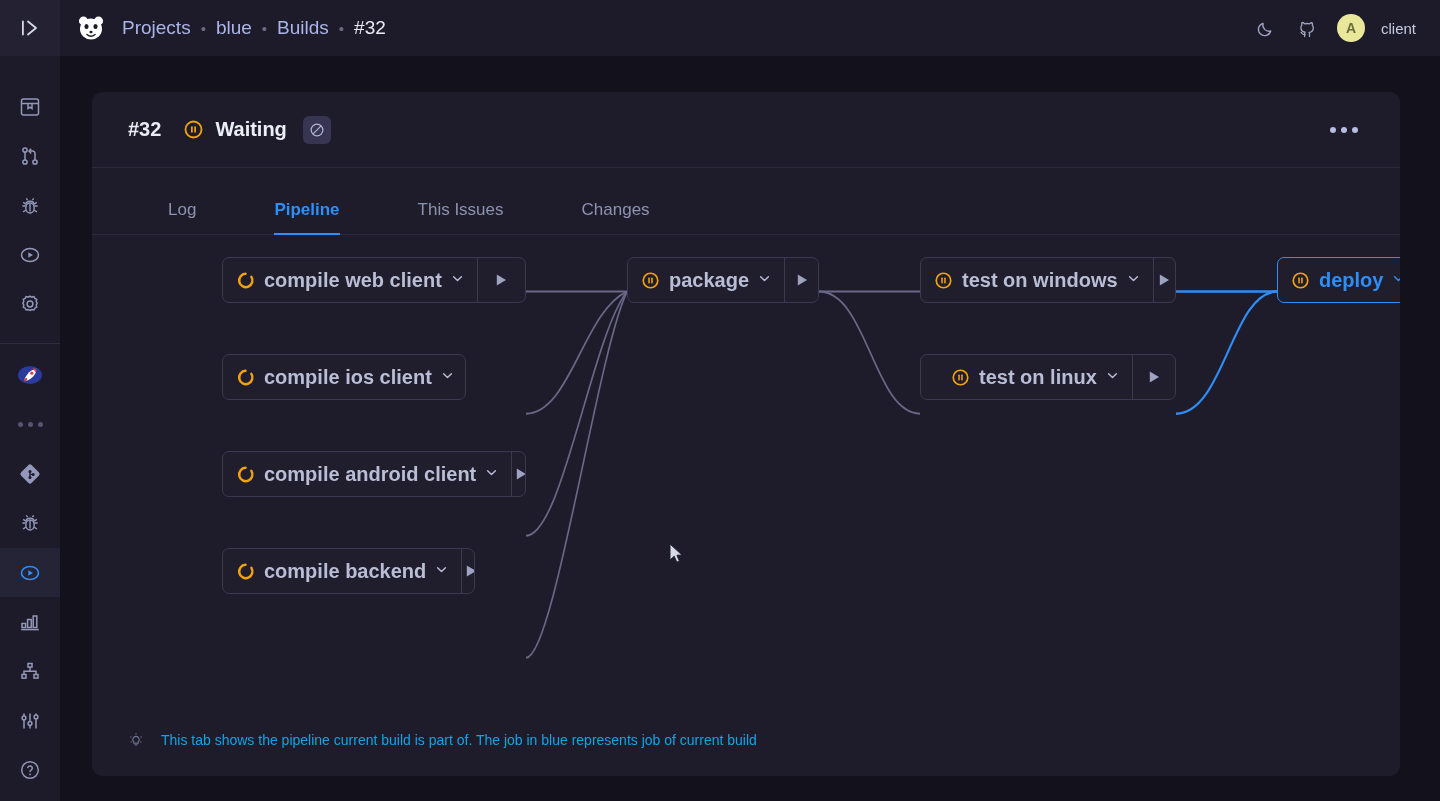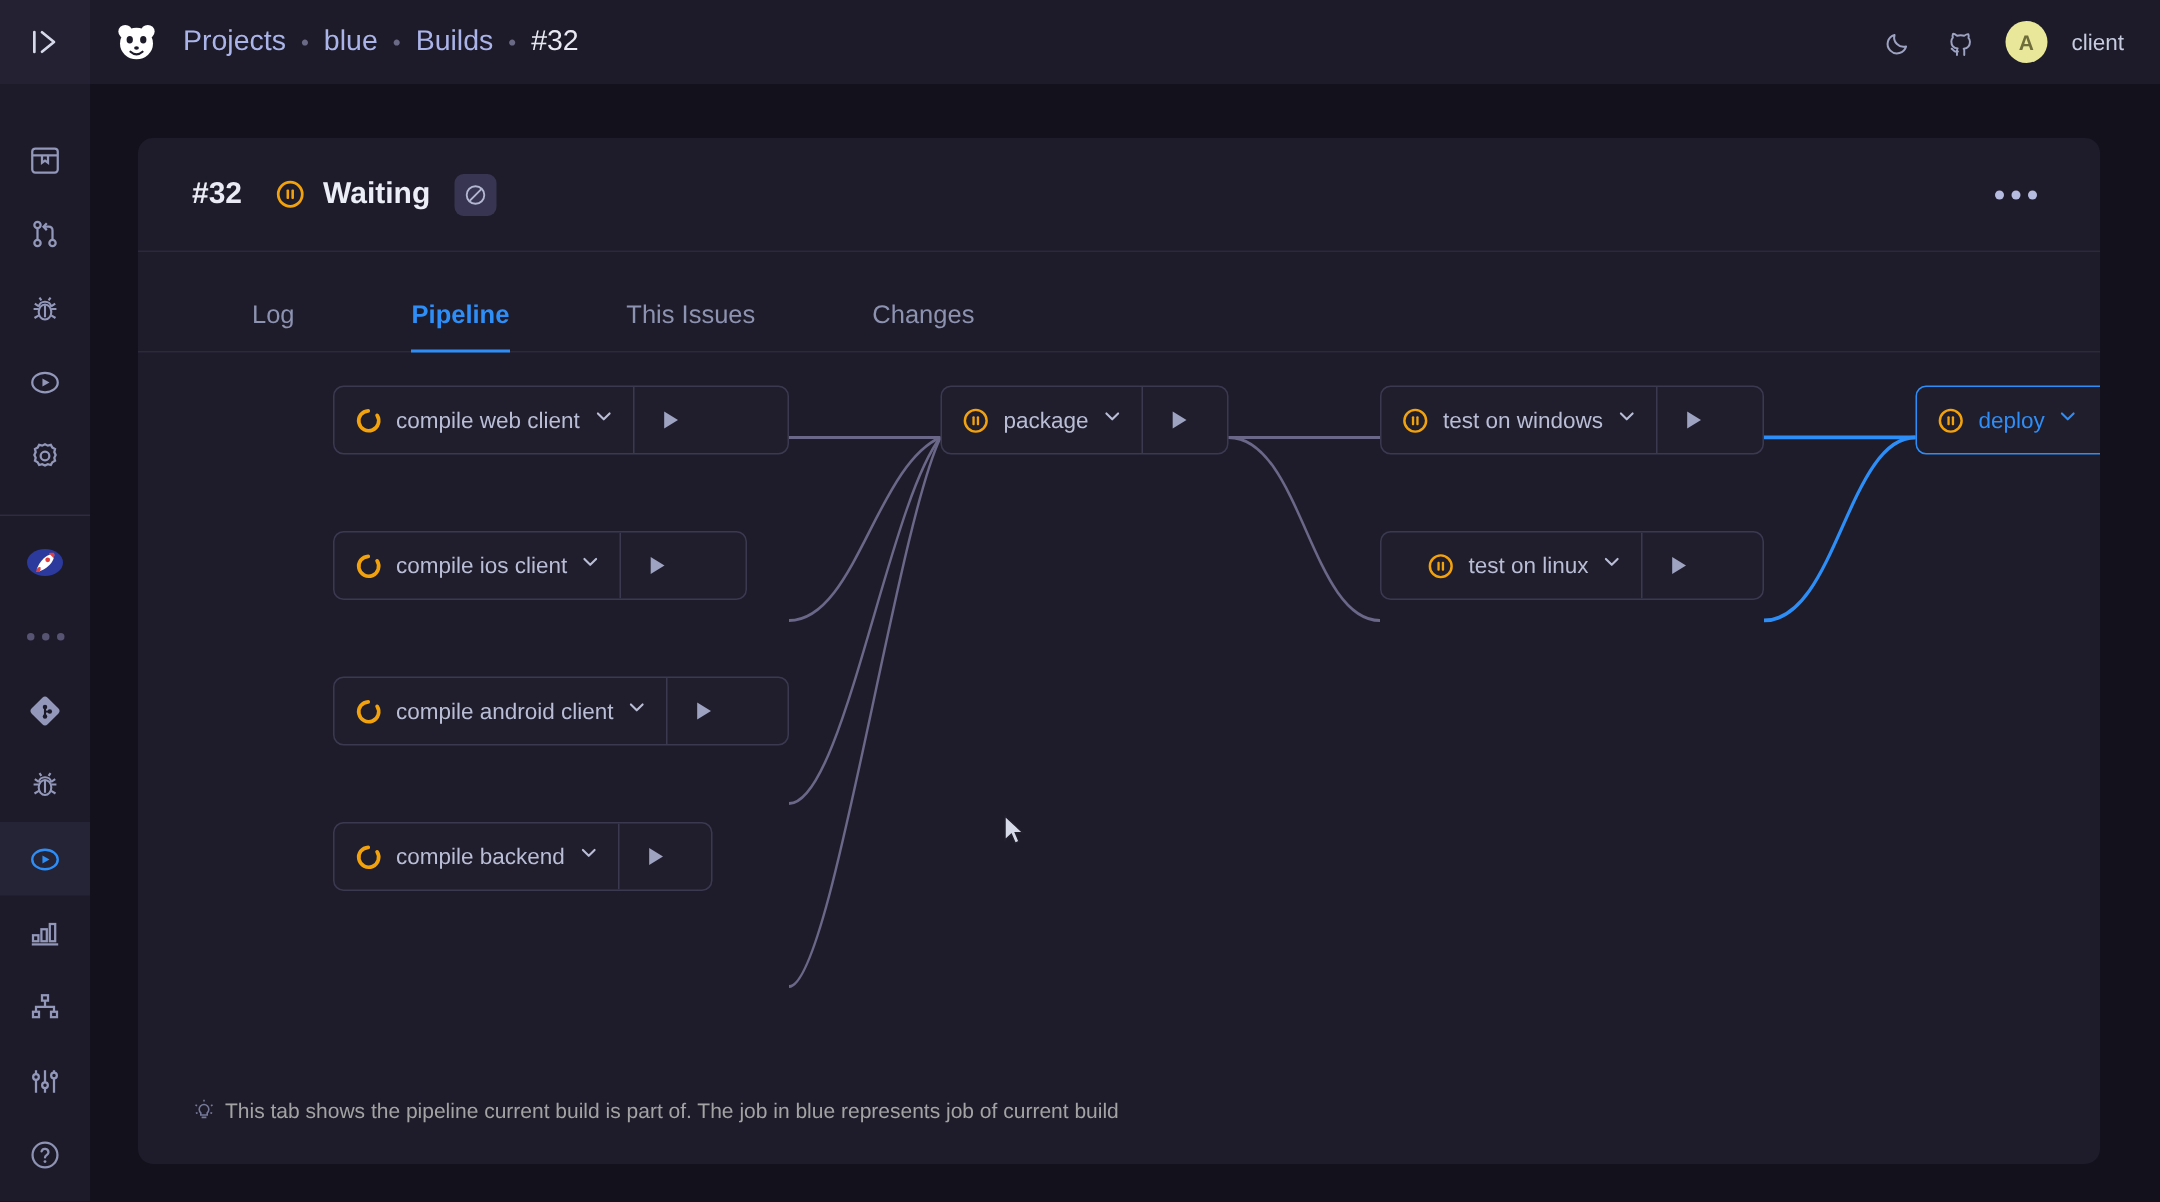--- a/index.html
+++ b/index.html
@@ -133,35 +133,35 @@
     background: #201e2d;
     height: 46px;
     overflow: hidden;
     z-index: 2;
   }
   .node-main {
     display: flex; align-items: center; gap: 9px;
     padding: 0 13px 0 13px;
     cursor: pointer;
   }
-  .node-label { font-size: 15px; font-weight: normal; color: #b9bed6; white-space: nowrap; }
+  .node-label { font-size: 20px; font-weight: bold; color: #b9bed6; white-space: nowrap; }
   .node-run {
     width: 49px; border-left: 1px solid #3b3950;
     display: flex; align-items: center; justify-content: center;
     cursor: pointer;
   }
   .node.current { border-color: #2e8ef7; }
   .node.current .node-label { color: #2e8ef7; }
 
   .chev { display:block; }
 
   .hint {
     position: absolute; left: 36px; bottom: 28px;
-    display: flex; align-items: center; gap: 6px;
-    color: #a3a3a3; font-size: 14px; justify-content: space-between;
+    display: flex; align-items: center; gap: 17px;
+    color: #0ea5e9; font-size: 14px; justify-content: space-between;
   }
 
   .cursor { position: absolute; left: 669px; top: 543px; z-index: 20; pointer-events: none; }
 </style>
 </head>
 <body>
 
 <div class="app">
 
   <div class="topbar">
@@ -482,21 +482,21 @@
               <span class="node-label">deploy</span>
               <span class="chev">
                 <svg width="13" height="13" viewBox="0 0 14 14" fill="none">
                     <path d="M2.8 5 7 9.2 11.2 5" stroke="#2e8ef7" stroke-width="1.5" stroke-linecap="round" stroke-linejoin="round"></path>
                   </svg>
               </span>
             </div>
 
           </div>
 
-          <div class="node" style="left:130px; top:119px; width:276px;">
+          <div class="node" style="left:130px; top:119px; width:244px;">
             <div class="node-main">
               <span>
                 <svg width="19" height="19" viewBox="0 0 20 20" fill="none" style="display:block">
                   <path d="M16.2 6.2A7 7 0 1 1 10 3" stroke="#f2a20c" stroke-width="2.6" stroke-linecap="round"></path>
                 </svg>
               </span>
               <span class="node-label">compile ios client</span>
               <span class="chev">
                 <svg width="13" height="13" viewBox="0 0 14 14" fill="none">
                     <path d="M2.8 5 7 9.2 11.2 5" stroke="#b9bed6" stroke-width="1.5" stroke-linecap="round" stroke-linejoin="round"></path>

